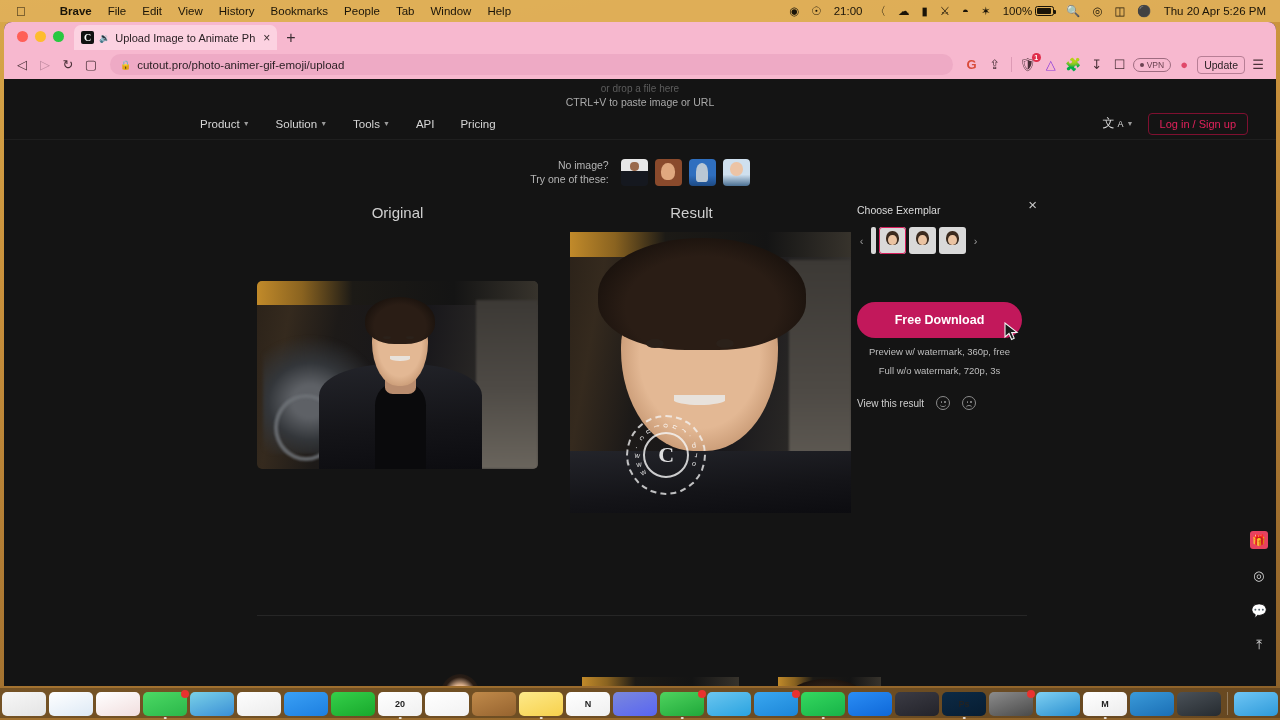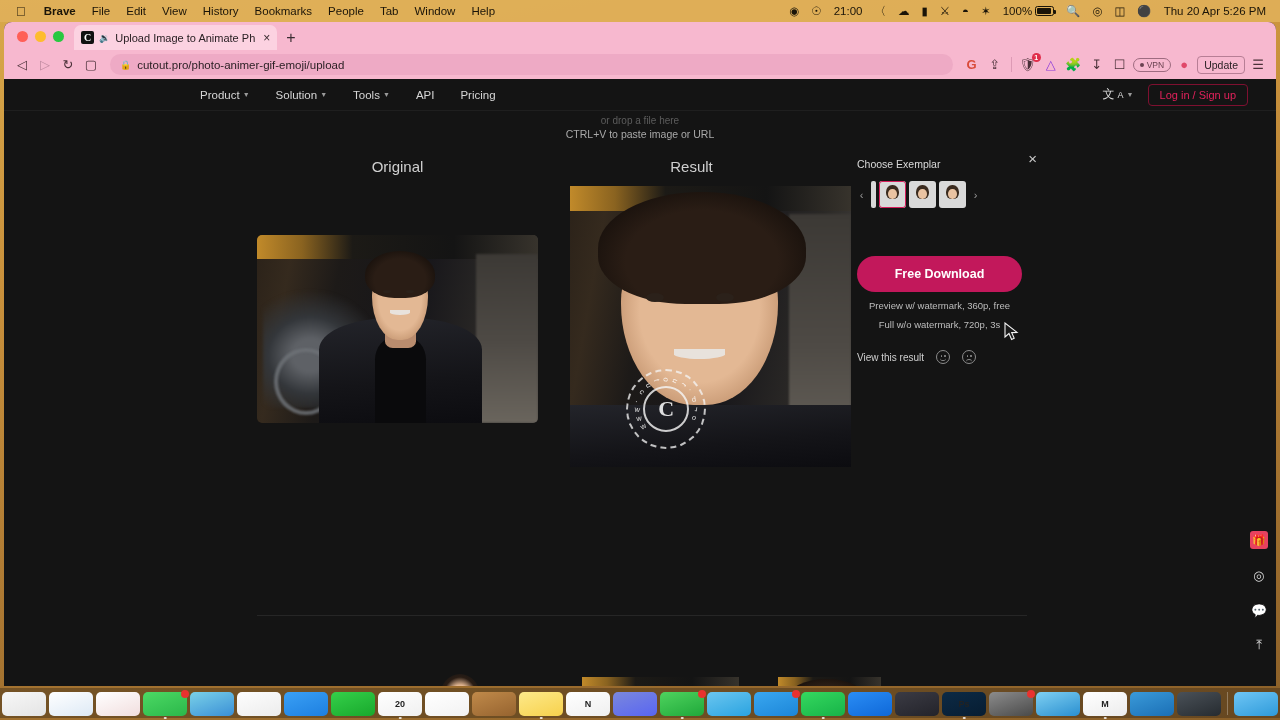--- a/index.html
+++ b/index.html
@@ -21,21 +21,21 @@
   #menubar {
     position: absolute; top: 0; left: 0; width: 1280px; height: 22px;
     background: rgba(224,176,90,0.88);
     display: flex; align-items: center;
     font-size: 11.5px; color: #1a1408;
     padding: 0 8px;
     z-index: 40;
   }
   #menubar .apple { font-size: 13px; margin: 0 10px 0 8px; line-height: 1;}
   #menubar .mitem { padding: 0 8px; white-space: nowrap; }
-  #menubar .mitem.bold { font-weight: bold; }
+  #menubar .mitem.bold { font-weight: bold; margin-left: 16px; }
   #menubar .spacer { flex: 1; }
   #menubar .ritem { padding: 0 6px; display: flex; align-items: center; white-space: nowrap; }
   .battpill {
     display:inline-block; width:19px;height:10px;border:1.2px solid #1a1408;border-radius:2.5px;
     position:relative; margin-left:3px; vertical-align:middle;
   }
   .battpill:after{content:"";position:absolute;right:-3px;top:2.5px;width:2px;height:4px;background:#1a1408;border-radius:0 1px 1px 0;}
   .battpill i{position:absolute;left:1px;top:1px;bottom:1px;width:14px;background:#1a1408;border-radius:1px;display:block;}
 
   
@@ -381,20 +381,25 @@
           <i></i>
           <span>VPN</span>
         </span>
       <span class="tb-ico" style="color:#e0486a;">●</span>
       <span class="update-btn">Update</span>
       <span class="tb-ico">☰</span>
     </div>
 
     <div id="page">
 
+      <div id="uploadhint">
+        <div class="l1">or drop a file here</div>
+        <div class="l2">CTRL+V to paste image or URL</div>
+      </div>
+
       <div id="siteheader">
         <nav class="nav">
           <a href="#">
               <span>Product</span>
               <span class="caret">▼</span>
             </a>
           <a href="#">
               <span>Solution</span>
               <span class="caret">▼</span>
             </a>
@@ -404,25 +409,32 @@
             </a>
           <a href="#">API</a>
           <a href="#">Pricing</a>
         </nav>
         <div class="hdr-right">
           <span class="lang">文<span style="font-size:9px;">A</span><span class="caret">▼</span></span>
           <span class="login-btn">Log in / Sign up</span>
         </div>
       </div>
 
-      <div id="uploadhint">
-        <div class="l1">or drop a file here</div>
-        <div class="l2">CTRL+V to paste image or URL</div>
-      </div>
-
+      <div id="tryrow">
+        <div class="try-label">
+          <div>No image?</div>
+          <div>Try one of these:</div>
+        </div>
+        <div class="thumbs">
+          <div class="samp s-man"></div>
+          <div class="samp s-woman"></div>
+          <div class="samp s-statue"></div>
+          <div class="samp s-baby"></div>
+        </div>
+      </div>
 
       <div id="workspace">
 
         <div id="origcol">
           <div class="panel-label">Original</div>
           <div id="origimg">
             <div class="photo">
               <div class="ph-bg"></div>
                 <div class="ph-top"></div>
               <div class="ph-side"></div>

